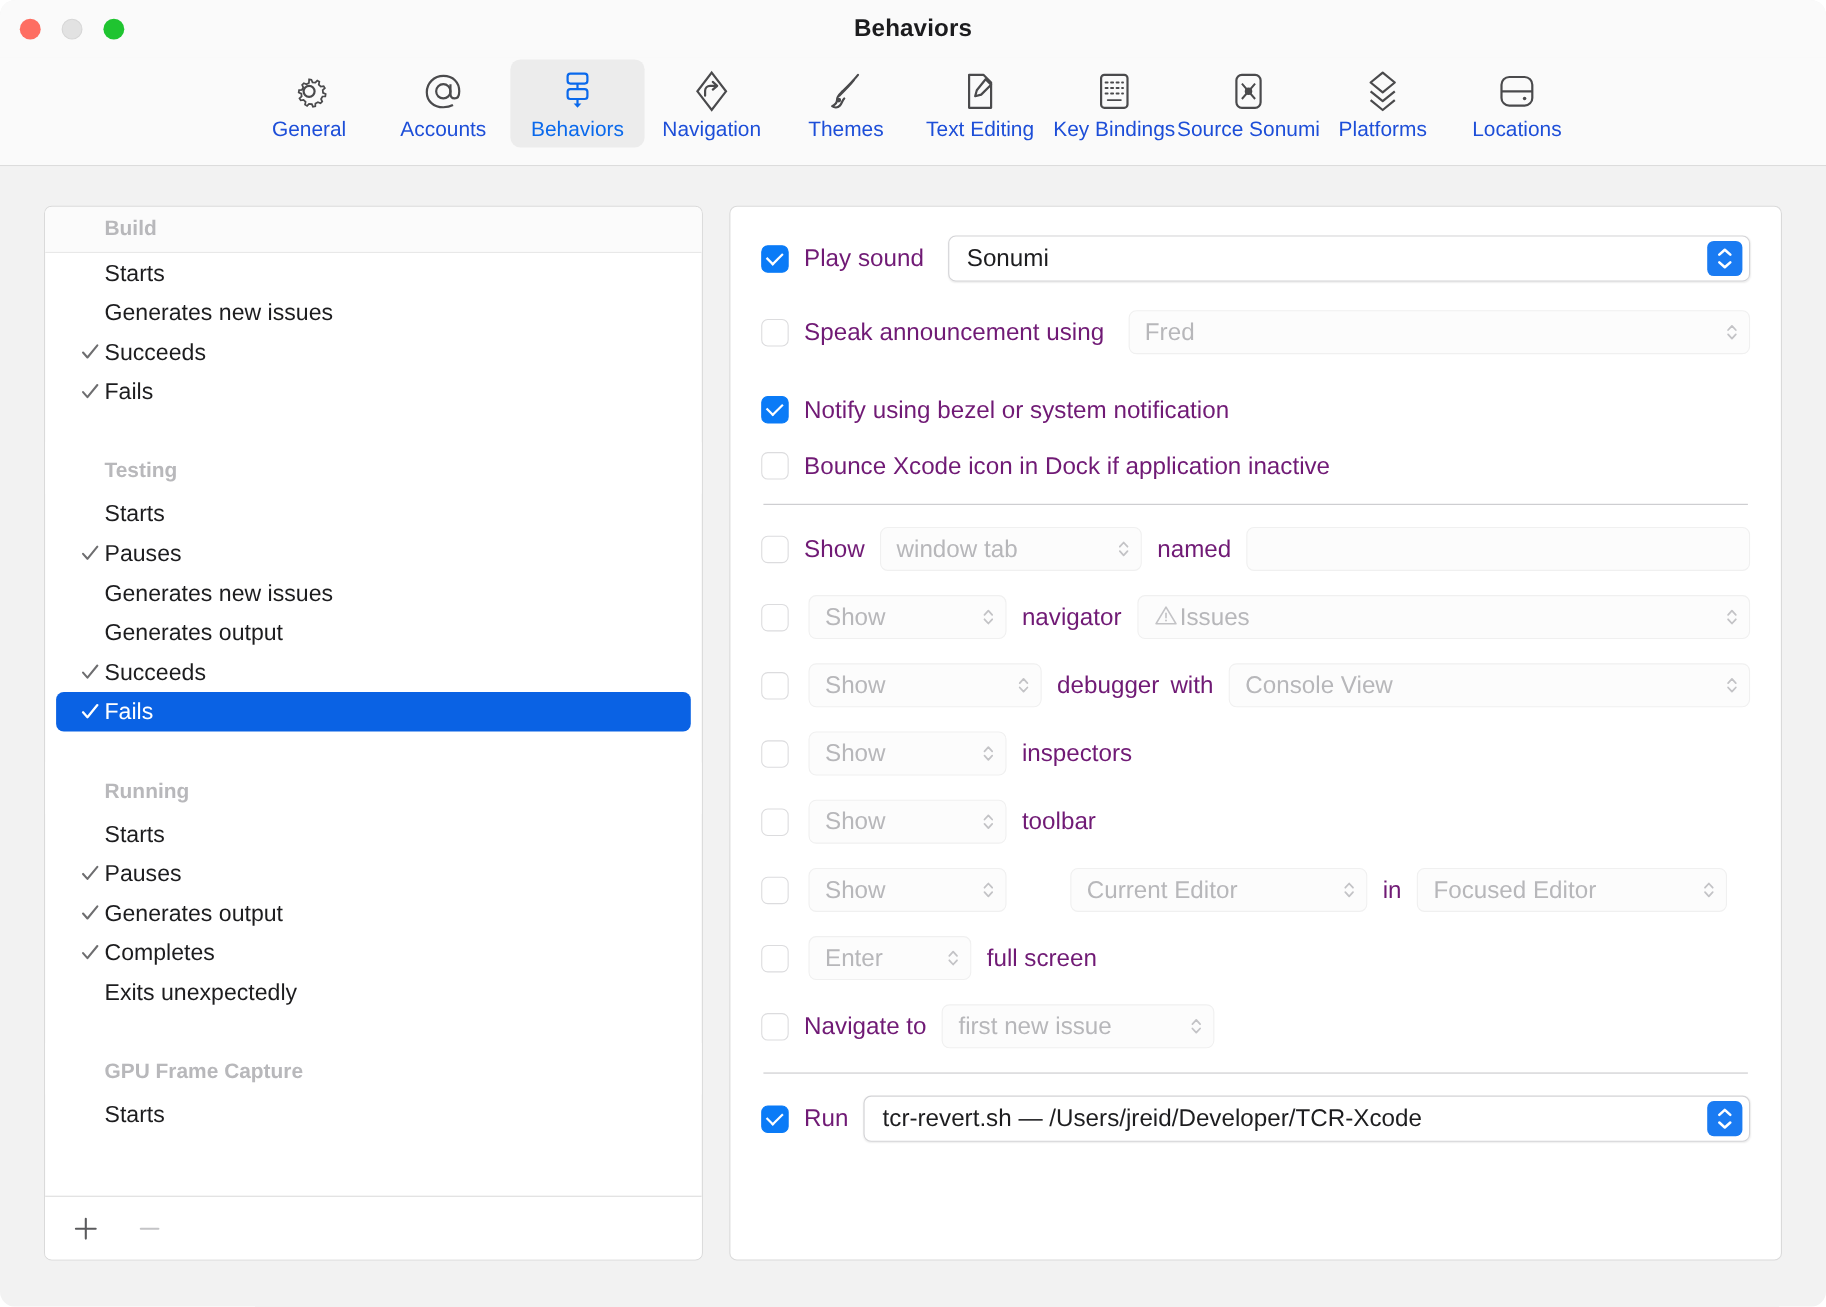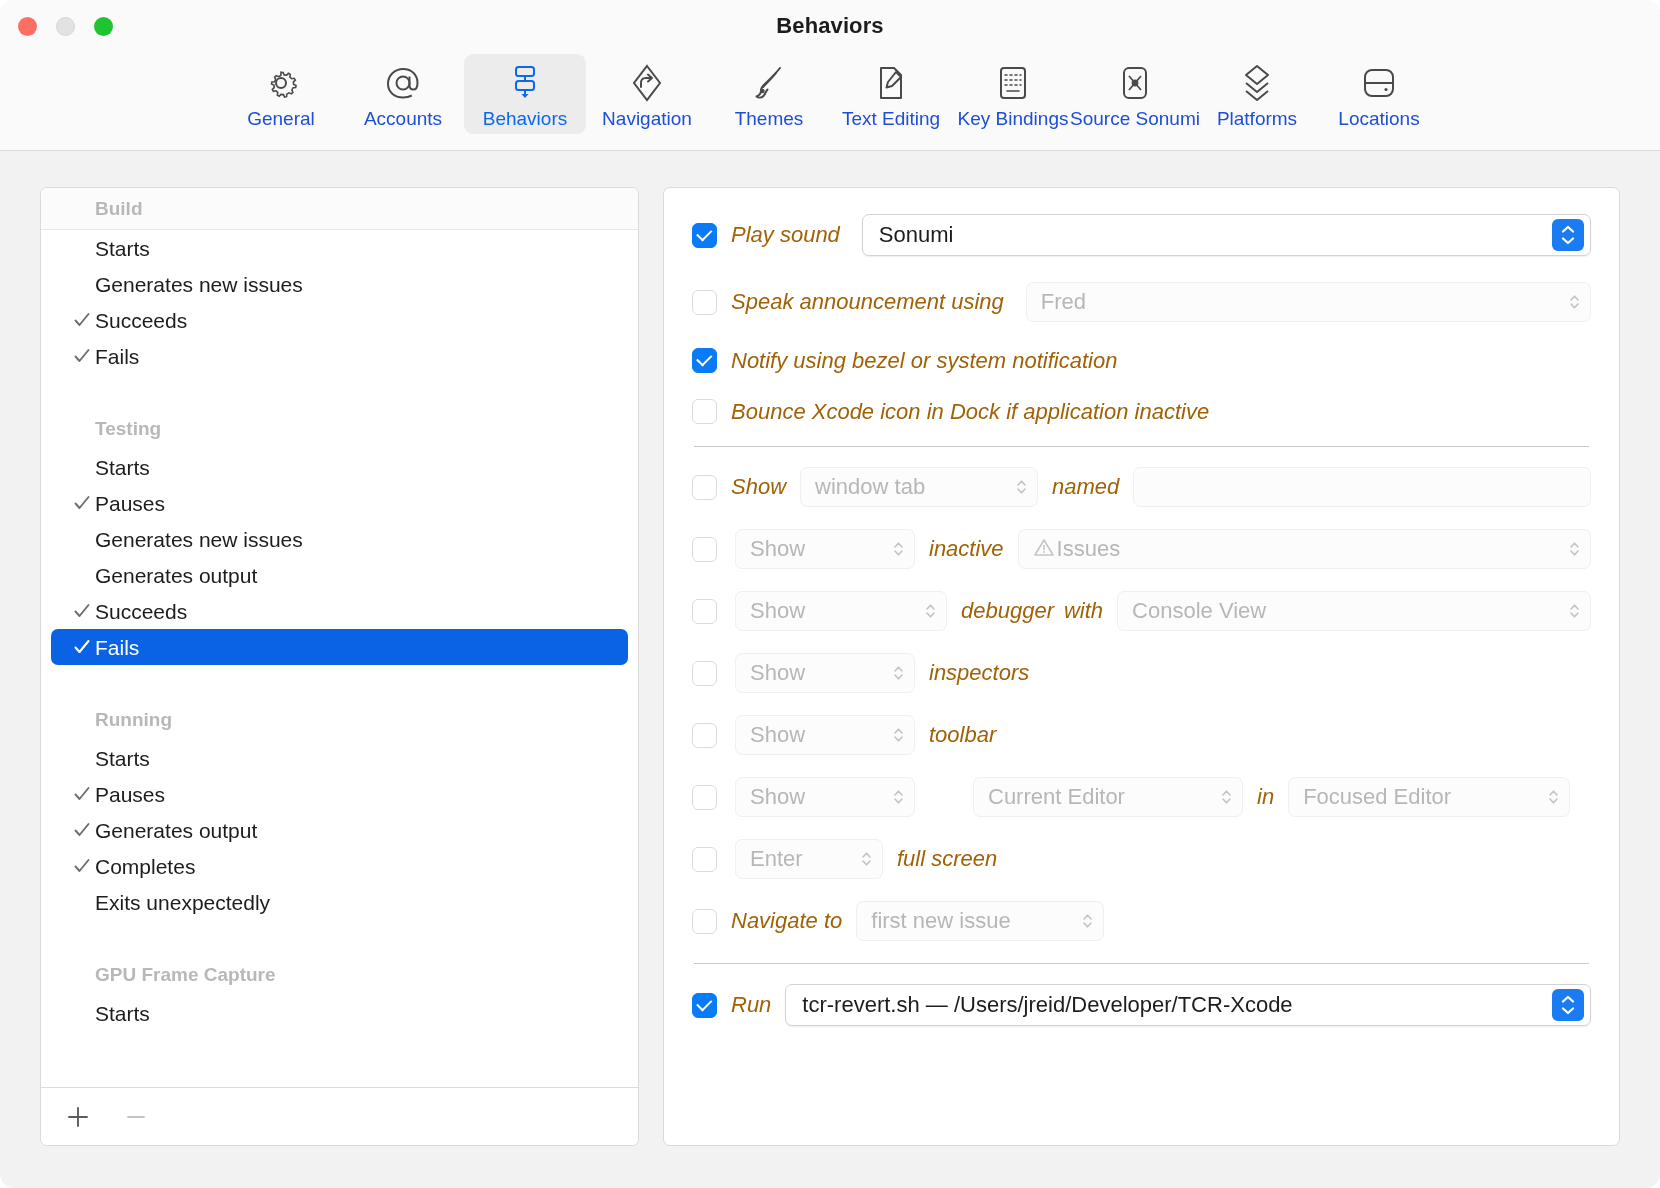--- a/index.html
+++ b/index.html
@@ -181,24 +181,23 @@
     content: "";
     width: 12px; height: 7px;
     border-left: 2.6px solid #fff;
     border-bottom: 2.6px solid #fff;
     transform: rotate(-45deg) translate(1px, -2px);
   }
   .cb.dim { border-color: #dcdcde; }
 
   .lbl {
     font-size: 22px;
-    color: #a16207;
+    color: #701a75;
     white-space: nowrap;
     line-height: 1;
-    font-style: italic;
   }
 
   
   .combo-lg {
     flex: 1;
     height: 42px;
     background: #ffffff;
     border: 1px solid #d3d3d6;
     border-radius: 7px;
     box-shadow: 0 1px 1.5px rgba(0,0,0,0.07);
@@ -524,21 +523,21 @@
             <svg width="16" height="9" viewBox="0 0 16 9" fill="none" stroke="#fff" stroke-width="2.3" stroke-linecap="round" stroke-linejoin="round">
                 <path d="M3 6.5L8 2l5 4.5"></path>
               </svg>
             <svg width="16" height="9" viewBox="0 0 16 9" fill="none" stroke="#fff" stroke-width="2.3" stroke-linecap="round" stroke-linejoin="round">
                 <path d="M3 2.5L8 7l5-4.5"></path>
               </svg>
           </span>
         </span>
       </div>
 
-      <div class="row" style="margin-bottom:26px;">
+      <div class="row" style="margin-bottom:38px;">
         <span class="cb dim"></span>
         <span class="gap-14"></span>
         <span class="lbl">Speak announcement using</span>
         <span class="gap-22"></span>
         <span class="popup grow">
           <span class="ptext">Fred</span>
           <span class="pchev">
             <svg width="13" height="20" viewBox="0 0 13 20" fill="none" stroke="#c3c3c6" stroke-width="1.6" stroke-linecap="round" stroke-linejoin="round">
                 <path d="M3 8L6.5 4.2 10 8"></path>
                 <path d="M3 12L6.5 15.8 10 12"></path>
@@ -587,21 +586,21 @@
         <span class="popup" style="width:180px;">
           <span class="ptext">Show</span>
           <span class="pchev">
             <svg width="13" height="20" viewBox="0 0 13 20" fill="none" stroke="#c3c3c6" stroke-width="1.6" stroke-linecap="round" stroke-linejoin="round">
                 <path d="M3 8L6.5 4.2 10 8"></path>
                 <path d="M3 12L6.5 15.8 10 12"></path>
               </svg>
           </span>
         </span>
         <span class="gap-14"></span>
-        <span class="lbl">inactive</span>
+        <span class="lbl">navigator</span>
         <span class="gap-14"></span>
         <span class="popup grow">
           <span class="warn-tri">
             <svg width="22" height="20" viewBox="0 0 22 20" fill="none" stroke="#c3c3c6" stroke-width="1.5" stroke-linejoin="round">
                 <path d="M11 3L20 18H2z"></path>
                 <path d="M11 8.5v4" stroke-linecap="round"></path>
                 <circle cx="11" cy="15" r="0.9" fill="#c3c3c6" stroke="none"></circle>
               </svg>
           </span>
           <span class="ptext">Issues</span>

